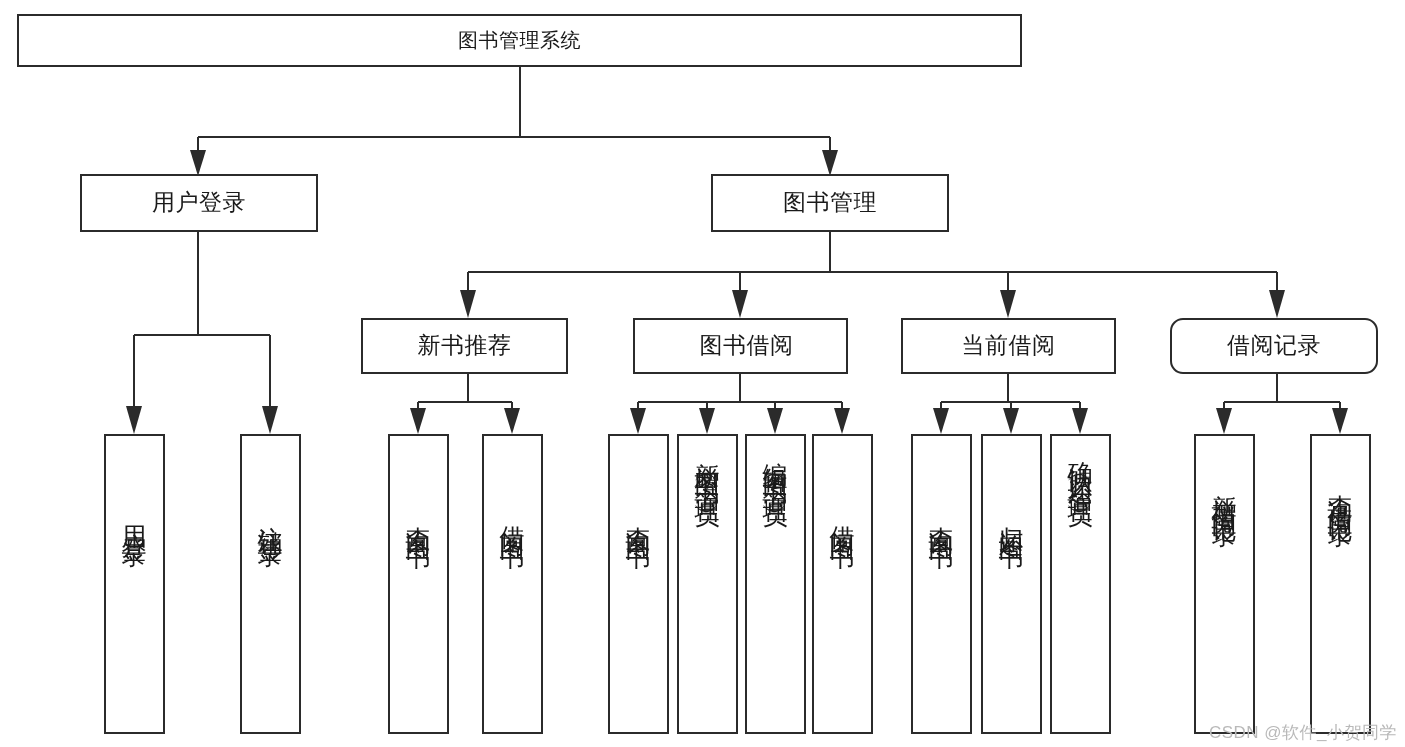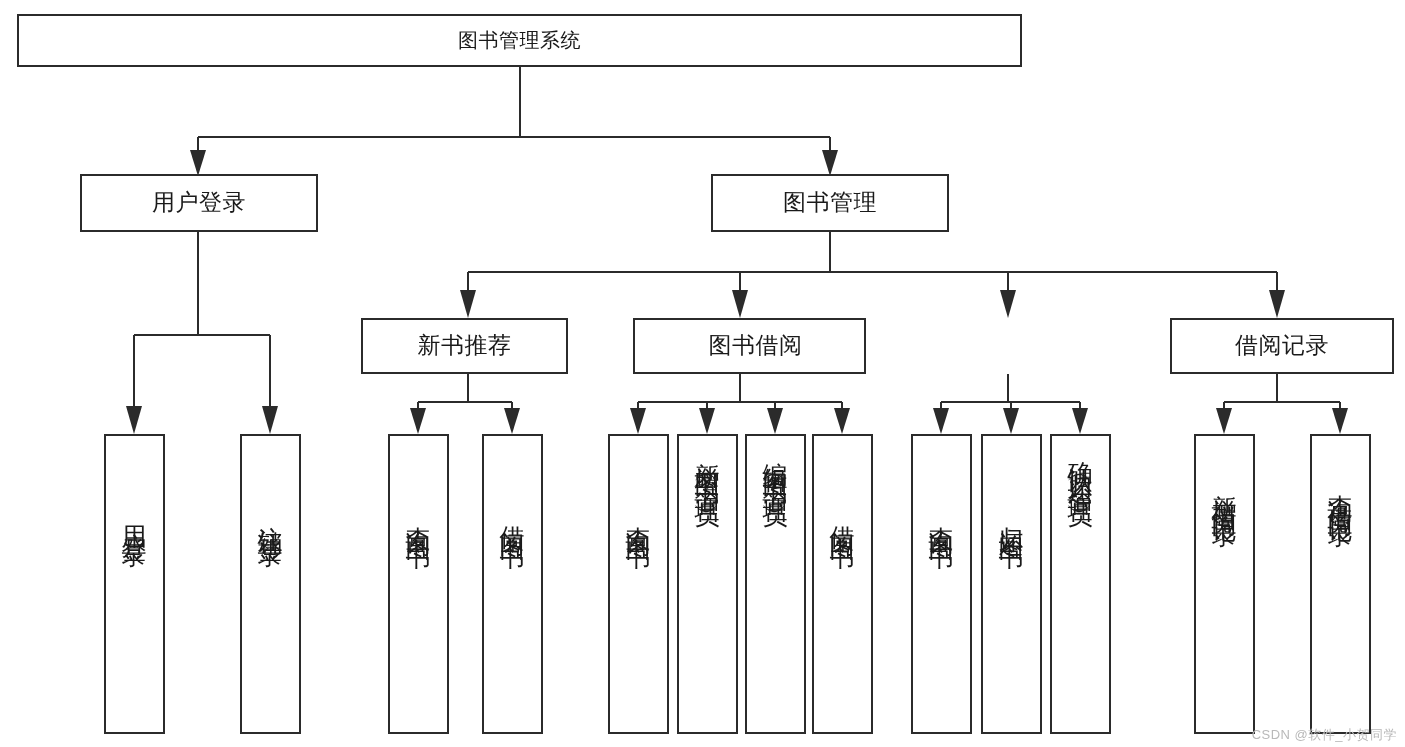--- a/index.html
+++ b/index.html
@@ -72,21 +72,21 @@
     font-size: 25px;
     line-height: 1.12;
     letter-spacing: 6px;
     white-space: nowrap;
   }
   
   #watermark {
     position: absolute;
     right: 8px;
     bottom: 3px;
-    font-size: 13px;
+    font-size: 17px;
     color: #b9b9b9;
     letter-spacing: 0.5px;
     white-space: nowrap;
     user-select: none;
   }
 </style>
 </head>
 <body>
 
 <div id="canvas">
@@ -164,26 +164,29 @@
   </div>
 
   <div class="node horiz" style="left:711px; top:174px; width:238px; height:58px;justify-content:center;">
     <span class="label">图书管理</span>
   </div>
 
   <div class="node horiz" style="left:361px; top:318px; width:207px; height:56px;">
     <span class="label">新书推荐</span>
   </div>
 
-  <div class="node horiz" style="left:633px; top:318px; width:233px; height:56px;padding-left:12px;">
+  <div class="node horiz" style="left:633px; top:318px; width:215px; height:56px;padding-left:12px;">
     <span class="label">图书借阅</span>
   </div>
 
-
-  <div class="node horiz" style="left:1170px; top:318px; width:224px; height:56px;">
+  <div class="node horiz" style="left:901px; top:318px; width:215px; height:56px;">
+    <span class="label">当前借阅</span>
+  </div>
+
+  <div class="node horiz" style="left:1170px; top:318px; width:208px; height:56px;border-radius:13px;">
     <span class="label">借阅记录</span>
   </div>
 
   <div class="node vert" style="left:104px; top:434px; width:61px; height:300px; padding-top:70px;">
     <span class="label">用户登录</span>
   </div>
 
   <div class="node vert" style="left:240px; top:434px; width:61px; height:300px; padding-top:70px;">
     <span class="label">注销登录</span>
   </div>

